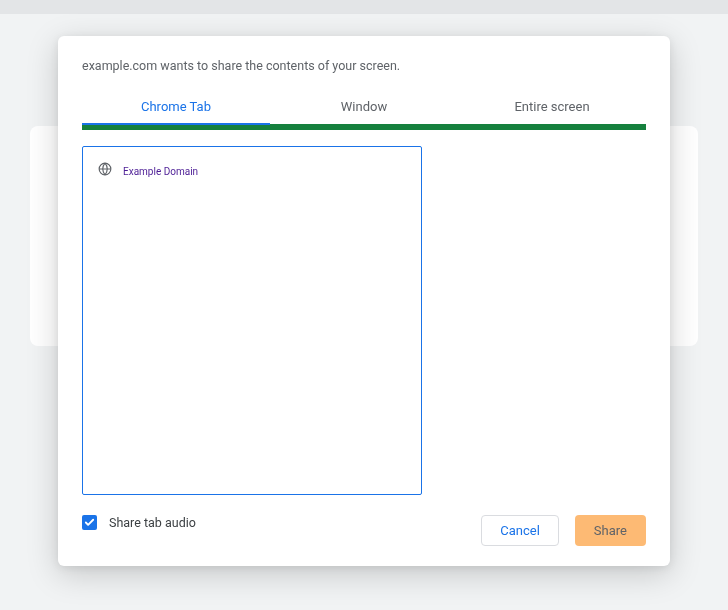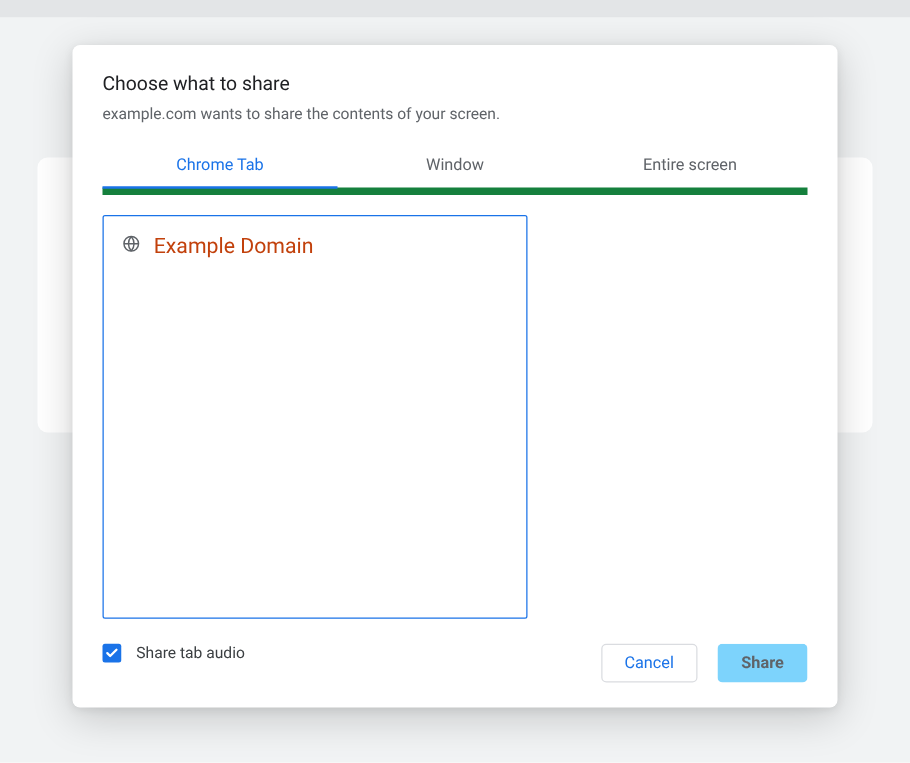--- a/index.html
+++ b/index.html
@@ -86,26 +86,26 @@
     }
     .tab-list {
       width: 340px;
       border: 1px solid #1a73e8;
       border-radius: 2px;
       padding: 10px 12px;
       overflow: auto;
     }
     .tab-item {
       display: flex;
-      align-items: flex-start;
+      align-items: flex-end;
       gap: 10px;
       padding: 4px 2px;
       cursor: pointer;
-      font-size: 17px;
-      color: #c2410c;
+      font-size: 10px;
+      color: #4c1d95;
     }
     .tab-item .favicon {
       width: 16px;
       height: 16px;
       flex-shrink: 0;
       display: inline-flex;
       align-items: center;
       justify-content: center;
     }
     .preview-panel {
@@ -154,34 +154,32 @@
       border-radius: 4px;
       cursor: pointer;
       border: 1px solid transparent;
     }
     .btn-cancel {
       color: #1a73e8;
       background: #fff;
       border: 1px solid #dadce0;
     }
     .btn-share {
-      background: #7dd3fc;
+      background: #fdba74;
       color: #5f6368;
-      font-weight: bold;
     }
   </style>
 </head>
 <body>
 
 <div class="top-bar"></div>
 <div class="page-bg">
   <div class="content-card"></div>
 
   <div class="dialog">
-    <div class="dialog-title">Choose what to share</div>
     <div class="dialog-subtitle">example.com wants to share the contents of your screen.</div>
 
     <div class="tabs">
       <div class="tab active">
         <span>Chrome Tab</span>
       </div>
       <div class="tab">
         <span>Window</span>
       </div>
       <div class="tab">

